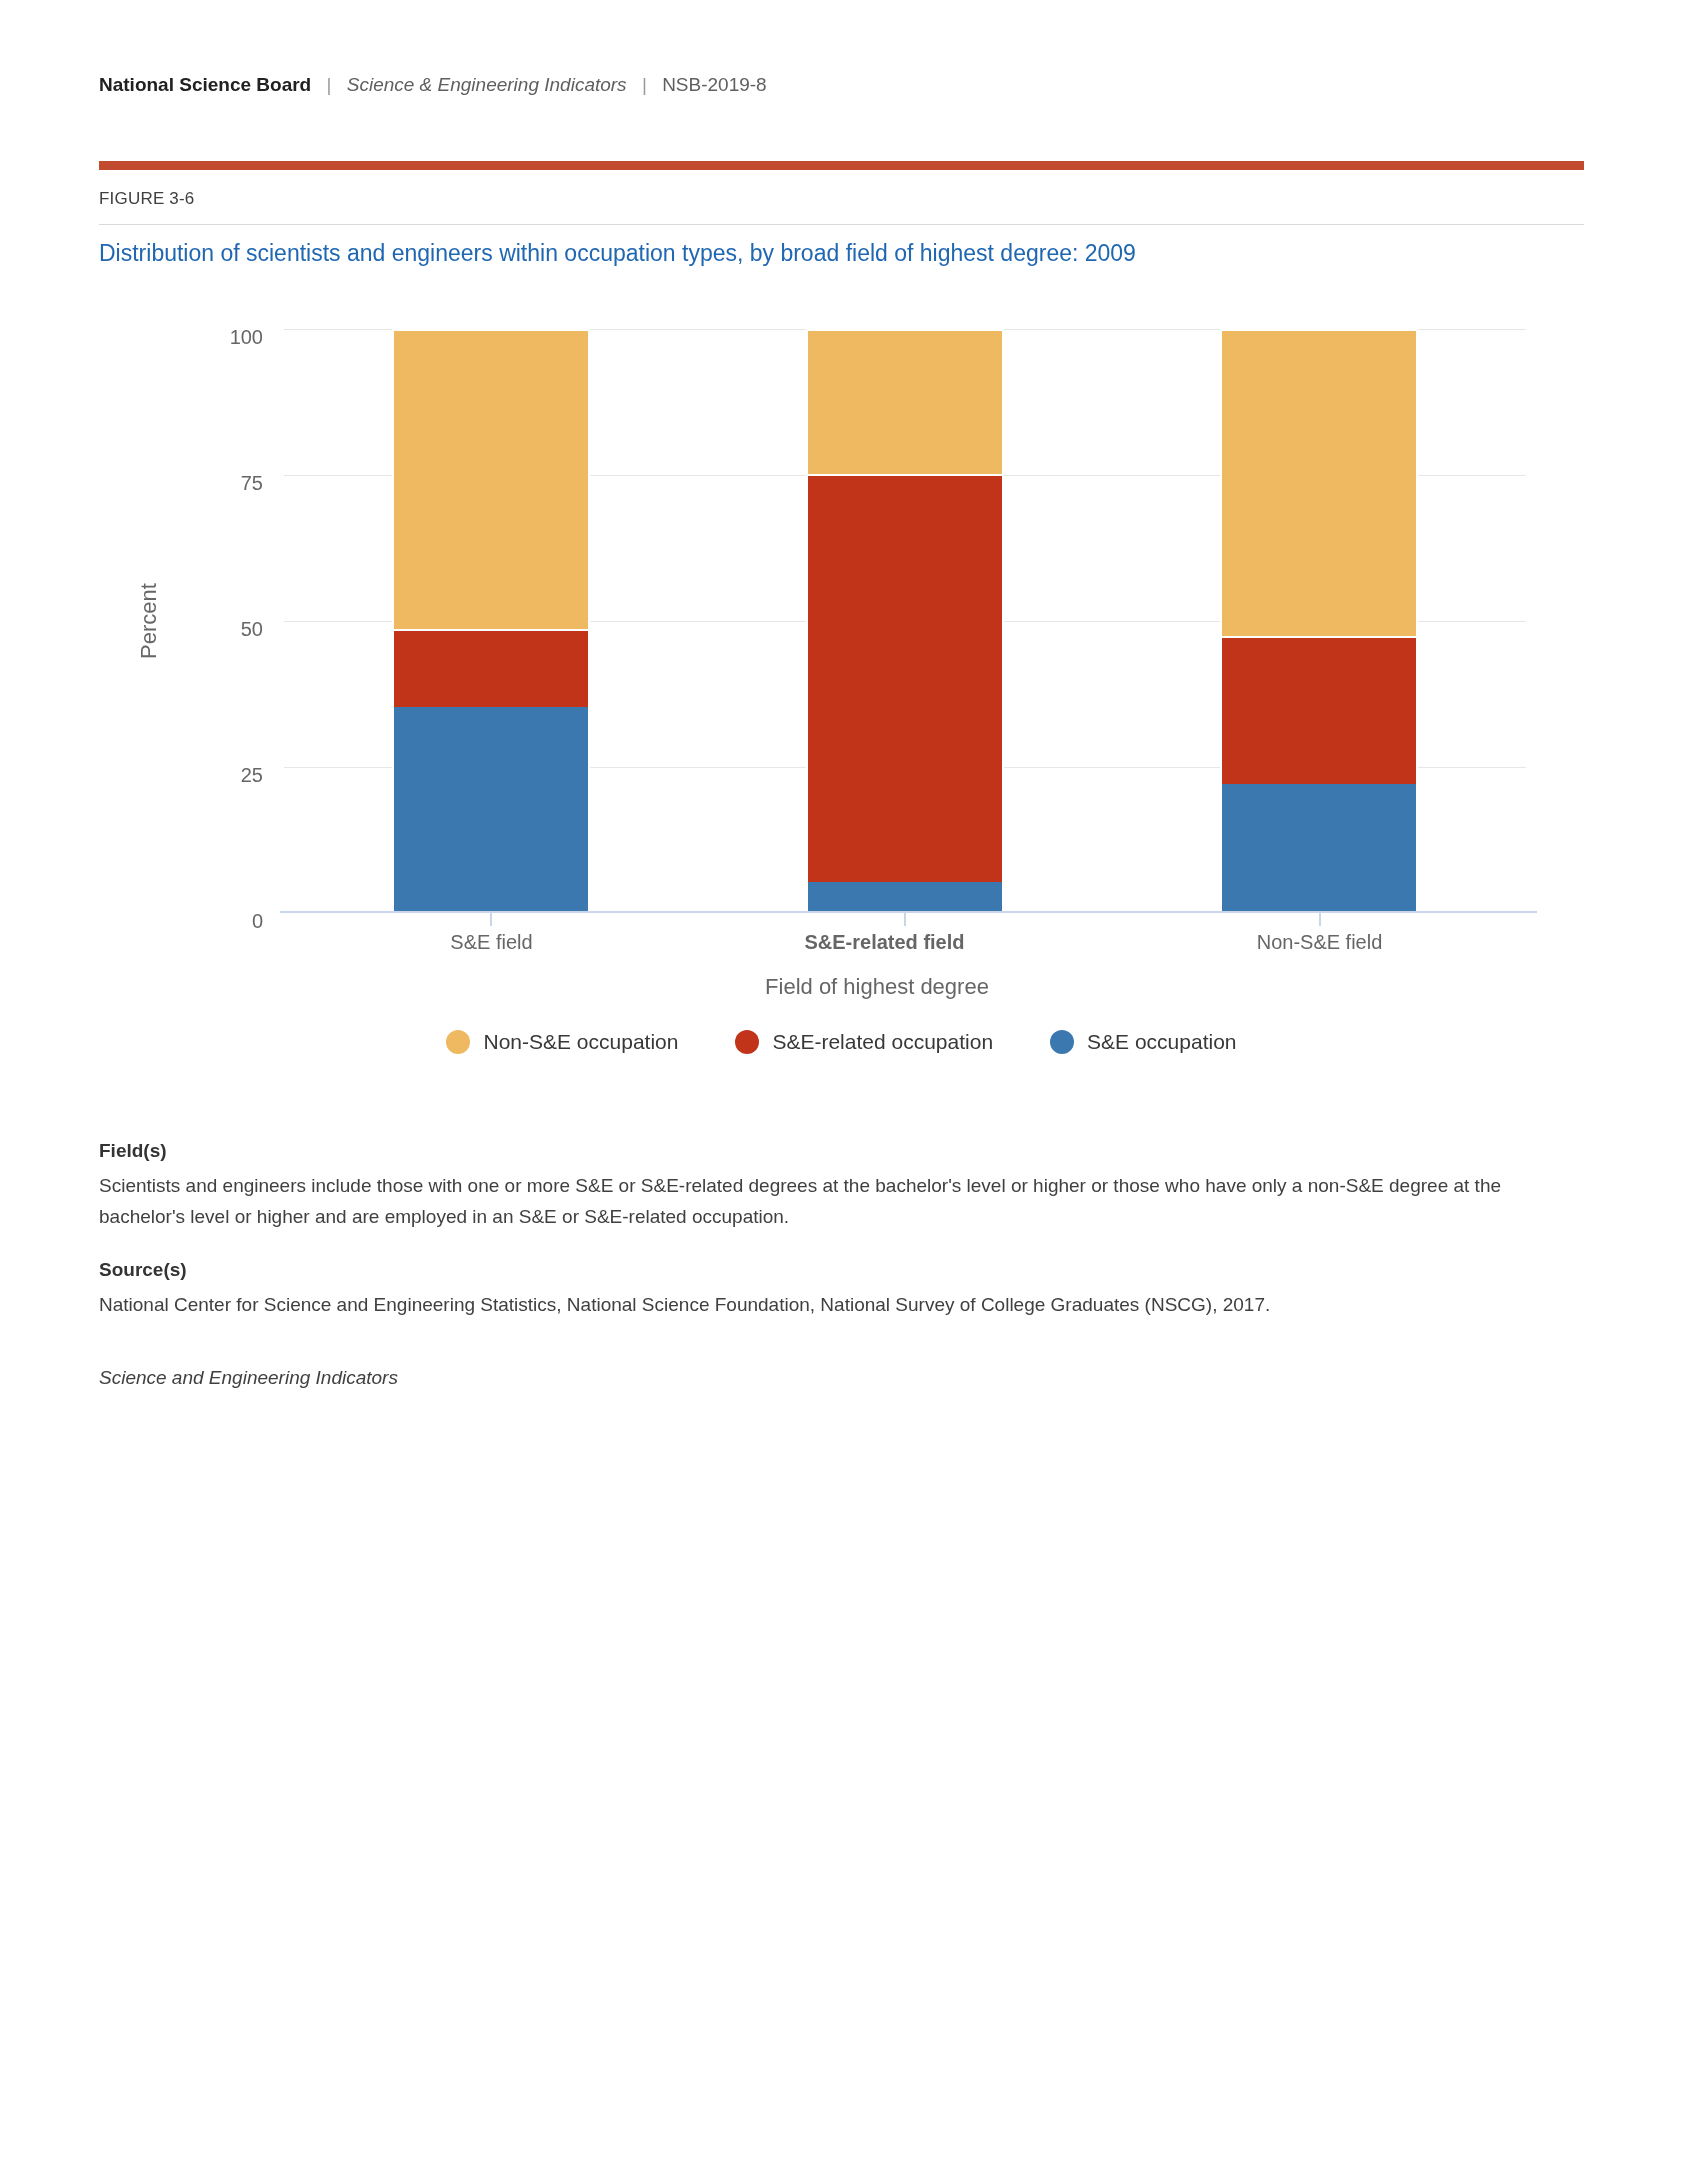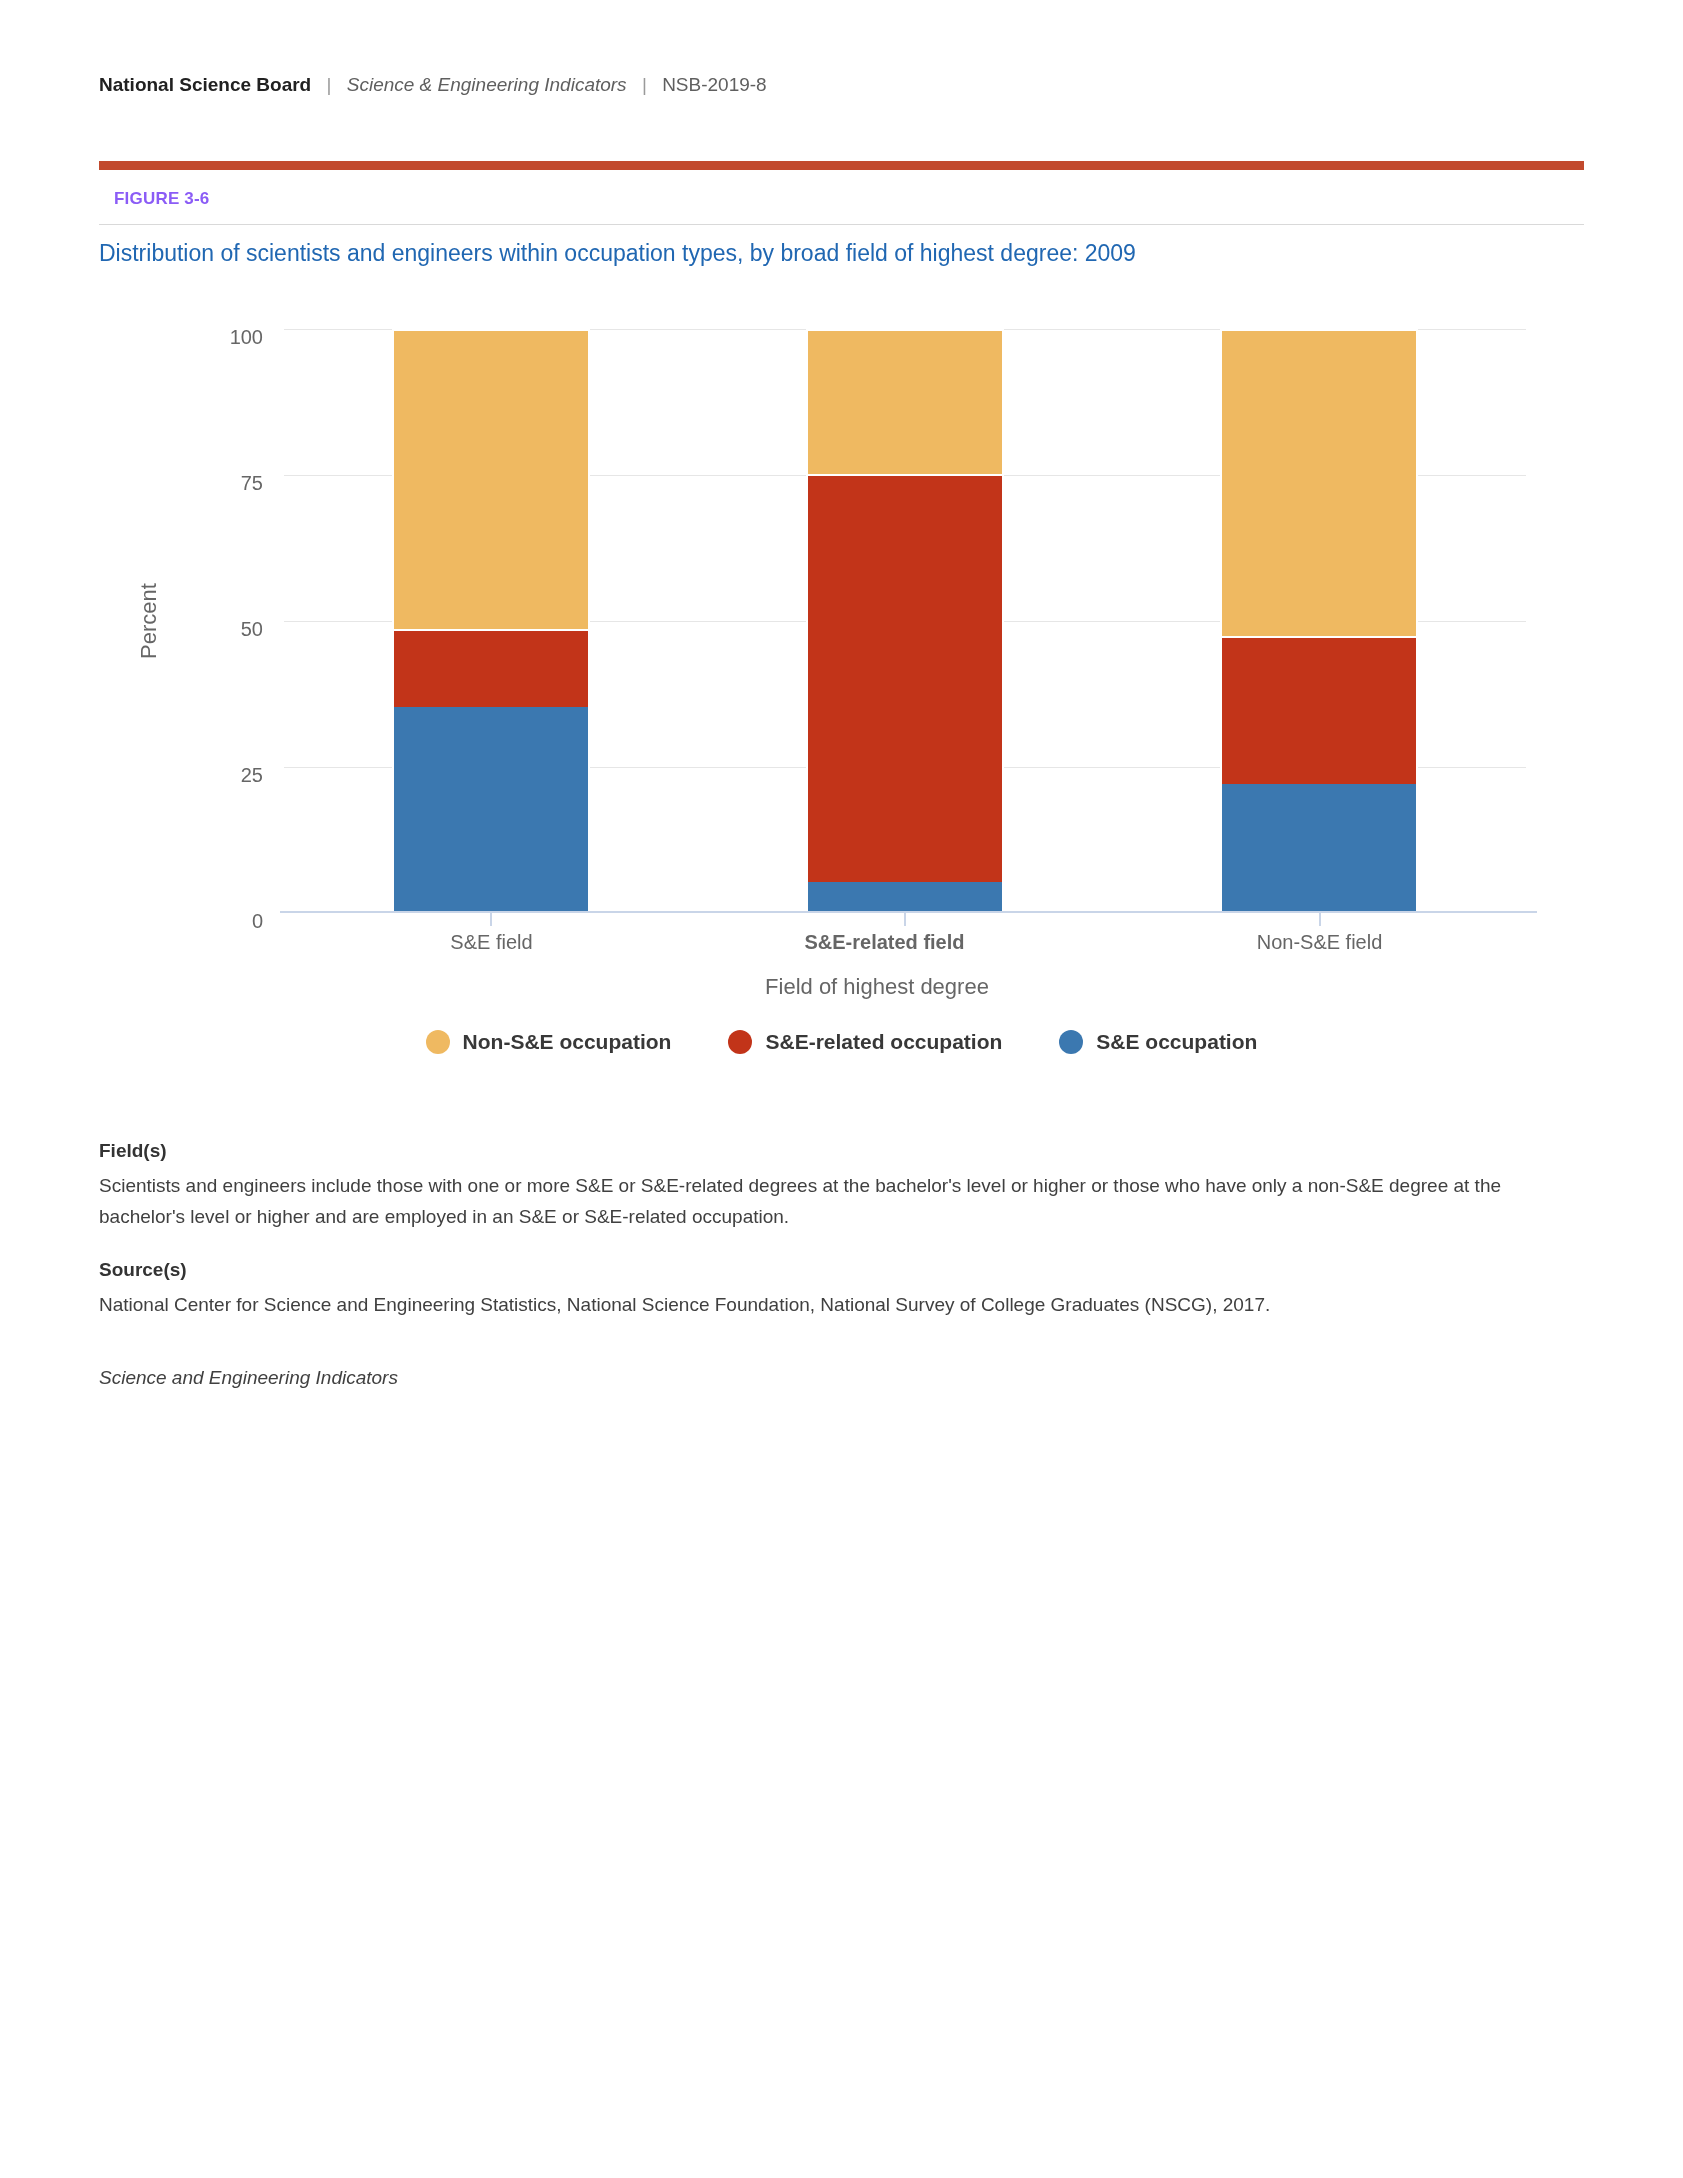--- a/index.html
+++ b/index.html
@@ -17,22 +17,22 @@
   }
   .hdr .brand{font-weight:bold;color:#212121;}
   .hdr .sep{color:#9a9a9a;margin:0 10px;}
   .hdr .pub{font-style:italic;color:#5f5f5f;}
   .hdr .rid{color:#5f5f5f;}
   .red-rule{
     position:absolute;left:99px;top:161px;width:1485px;height:9px;
     background:#c24a2e;
   }
   .fig-label{
-    position:absolute;left:114px;top:189px;
-    font-size:17px;font-weight:bold;color:#8b5cf6;letter-spacing:0.2px;
+    position:absolute;left:99px;top:189px;
+    font-size:17px;font-weight:normal;color:#404040;letter-spacing:0.2px;
   }
   .divider{
     position:absolute;left:99px;top:224px;width:1485px;height:1px;
     background:#d9d9d9;
   }
   .chart-title{
     position:absolute;left:99px;top:240px;width:1485px;
     font-size:23px;font-weight:500;color:#2067b2;
   }
   
@@ -79,21 +79,21 @@
     position:absolute;left:580px;top:974px;width:594px;text-align:center;
     font-size:22px;color:#666666;
   }
   
   .legend{
     position:absolute;left:99px;top:1030px;width:1485px;
     display:flex;justify-content:center;align-items:center;gap:57px;
   }
   .legend-item{display:flex;align-items:center;gap:13px;cursor:pointer;}
   .legend-marker{width:24px;height:24px;border-radius:50%;flex:0 0 auto;}
-  .legend-label{font-size:21px;font-weight:bold;color:#383838;}
+  .legend-label{font-size:21px;font-weight:normal;color:#383838;}
   
   .notes{
     position:absolute;left:99px;top:1135px;width:1490px;
     font-size:19px;color:#404040;line-height:31px;
   }
   .notes .h{font-weight:bold;color:#333333;margin:0 0 4px 0;}
   .notes .body{margin:0 0 22px 0;}
   .notes .src-body{margin:0;}
   .notes .pub-italic{font-style:italic;margin-top:42px;color:#404040;}
 </style>

